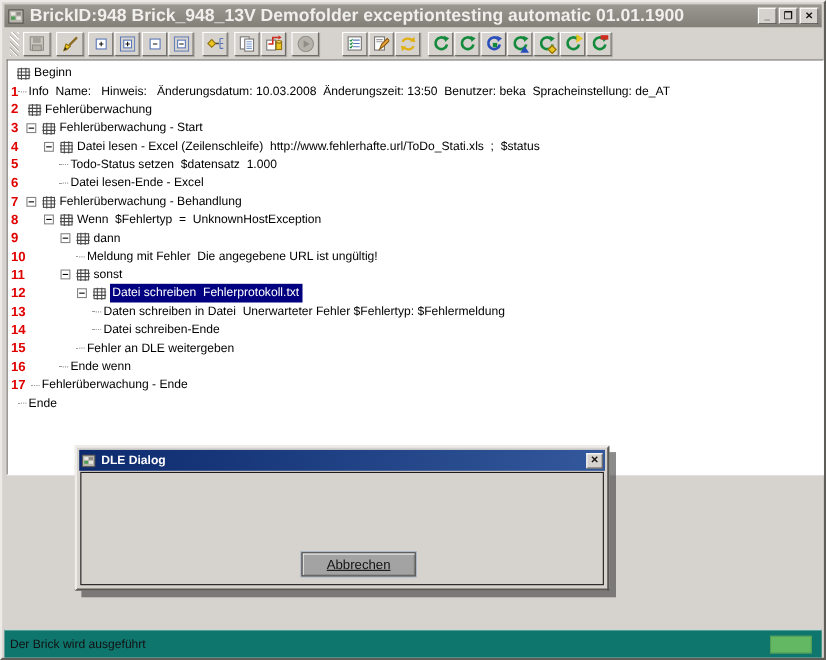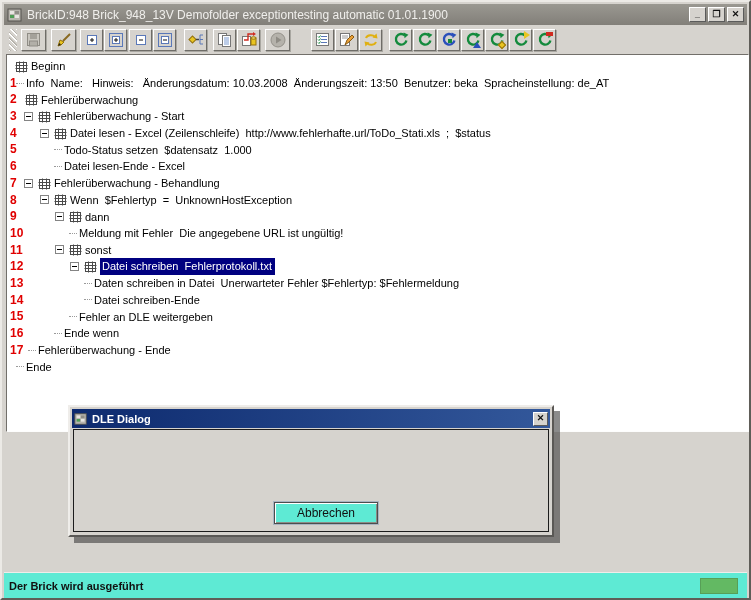--- a/index.html
+++ b/index.html
@@ -2,21 +2,21 @@
 <html><head>
 <meta charset="utf-8">
 <style>
   html,body{margin:0;padding:0;background:#777;}
   *{box-sizing:border-box;font-family:"Liberation Sans",sans-serif;}
   .window{position:relative;width:751px;height:600px;background:#d6d3ce;
     border:2px solid;border-color:#eceae6 #5f5d58 #5f5d58 #eceae6;overflow:hidden;}
   
   .titlebar{position:absolute;left:2px;top:2px;right:2px;height:21px;
     background:linear-gradient(to bottom,#9a9891,#827f79);display:flex;align-items:center;padding:0 3px;}
-  .titlebar .ttext{color:#f0efec;font-size:12px;font-weight:normal;margin-left:4px;white-space:nowrap;
+  .titlebar .ttext{color:#f0efec;font-size:16px;font-weight:bold;margin-left:4px;white-space:nowrap;
     overflow:hidden;flex:1;}
   .winbtn{width:17px;height:15px;margin-left:2px;background:#d6d3ce;border:1px solid;
     border-color:#fff #5a5a5a #5a5a5a #fff;font-size:9px;font-weight:bold;color:#111;
     display:flex;align-items:center;justify-content:center;line-height:1;}
   
   .toolbar{position:absolute;left:2px;top:23px;right:2px;height:29px;background:#d6d3ce;
     display:flex;align-items:center;}
   .grip{width:8px;height:22px;margin-left:5px;background:repeating-linear-gradient(45deg,#ffffff 0 1px,#b7b4ad 1px 2px,#d6d3ce 2px 4px);}
   .tbtn{width:23px;height:22px;background:#d6d3ce;border:1px solid;border-color:#ffffff #6e6c67 #6e6c67 #ffffff;
     box-shadow:1px 1px 0 #a9a7a1;display:flex;align-items:center;justify-content:center;position:relative;padding:0;}
@@ -40,26 +40,26 @@
   
   .dialog{position:absolute;left:66px;top:403px;width:486px;height:132px;background:#d6d3ce;
     border:2px solid;border-color:#efedea #5a5855 #5a5855 #efedea;box-shadow:6px 6px 0 rgba(62,62,62,0.6);z-index:9;}
   .dlg-title{position:absolute;left:2px;top:2px;right:2px;height:19px;
     background:linear-gradient(to right,#0d2a6e,#33589b);display:flex;align-items:center;padding:0 2px;}
   .dlg-title .dtxt{color:#fff;font-size:11px;font-weight:bold;margin-left:4px;flex:1;}
   .dlg-close{width:15px;height:14px;background:#d6d3ce;border:1px solid;border-color:#fff #5a5a5a #5a5a5a #fff;
     font-size:9px;font-weight:bold;color:#111;display:flex;align-items:center;justify-content:center;line-height:1;}
   .dlg-inner{position:absolute;left:3px;right:3px;top:22px;bottom:3px;border:1px solid #1c1c1c;}
   .dlg-msg{position:absolute;left:52px;top:30px;font-size:12px;color:#111;}
-  .dlg-btn{position:absolute;left:200px;top:72px;width:104px;height:22px;background:#5eead4;
+  .dlg-btn{position:absolute;left:200px;top:72px;width:104px;height:22px;background:#a3a3a3;
     border:1px solid #4d4d4d;box-shadow:inset 1px 1px 0 #ffffff,inset -1px -1px 0 #8d8b86,0 0 0 1px #a9b4c2;
-    font-size:12px;color:#111;display:flex;align-items:center;justify-content:center;}
+    font-size:12px;color:#111;display:flex;align-items:center;justify-content:center;text-decoration:underline;}
   
-  .statusbar{position:absolute;left:2px;right:2px;top:570px;height:26px;background:#5eead4;
-    display:flex;align-items:center;border-top:1px solid #efedea;font-weight:bold;}
+  .statusbar{position:absolute;left:2px;right:2px;top:570px;height:26px;background:#0f766e;
+    display:flex;align-items:center;border-top:1px solid #efedea;}
   .stxt{font-size:11px;color:#111;margin-left:5px;flex:1;}
   .progress{width:38px;height:16px;background:#63b963;border:1px solid #579f57;margin-right:9px;}
   .gr{stroke:#148a3c;fill:none;stroke-width:2.4;}
   .bl{stroke:#2a4fbb;fill:none;stroke-width:2.4;}
 </style>
 </head>
 <body>
 
 <div class="window">
 

